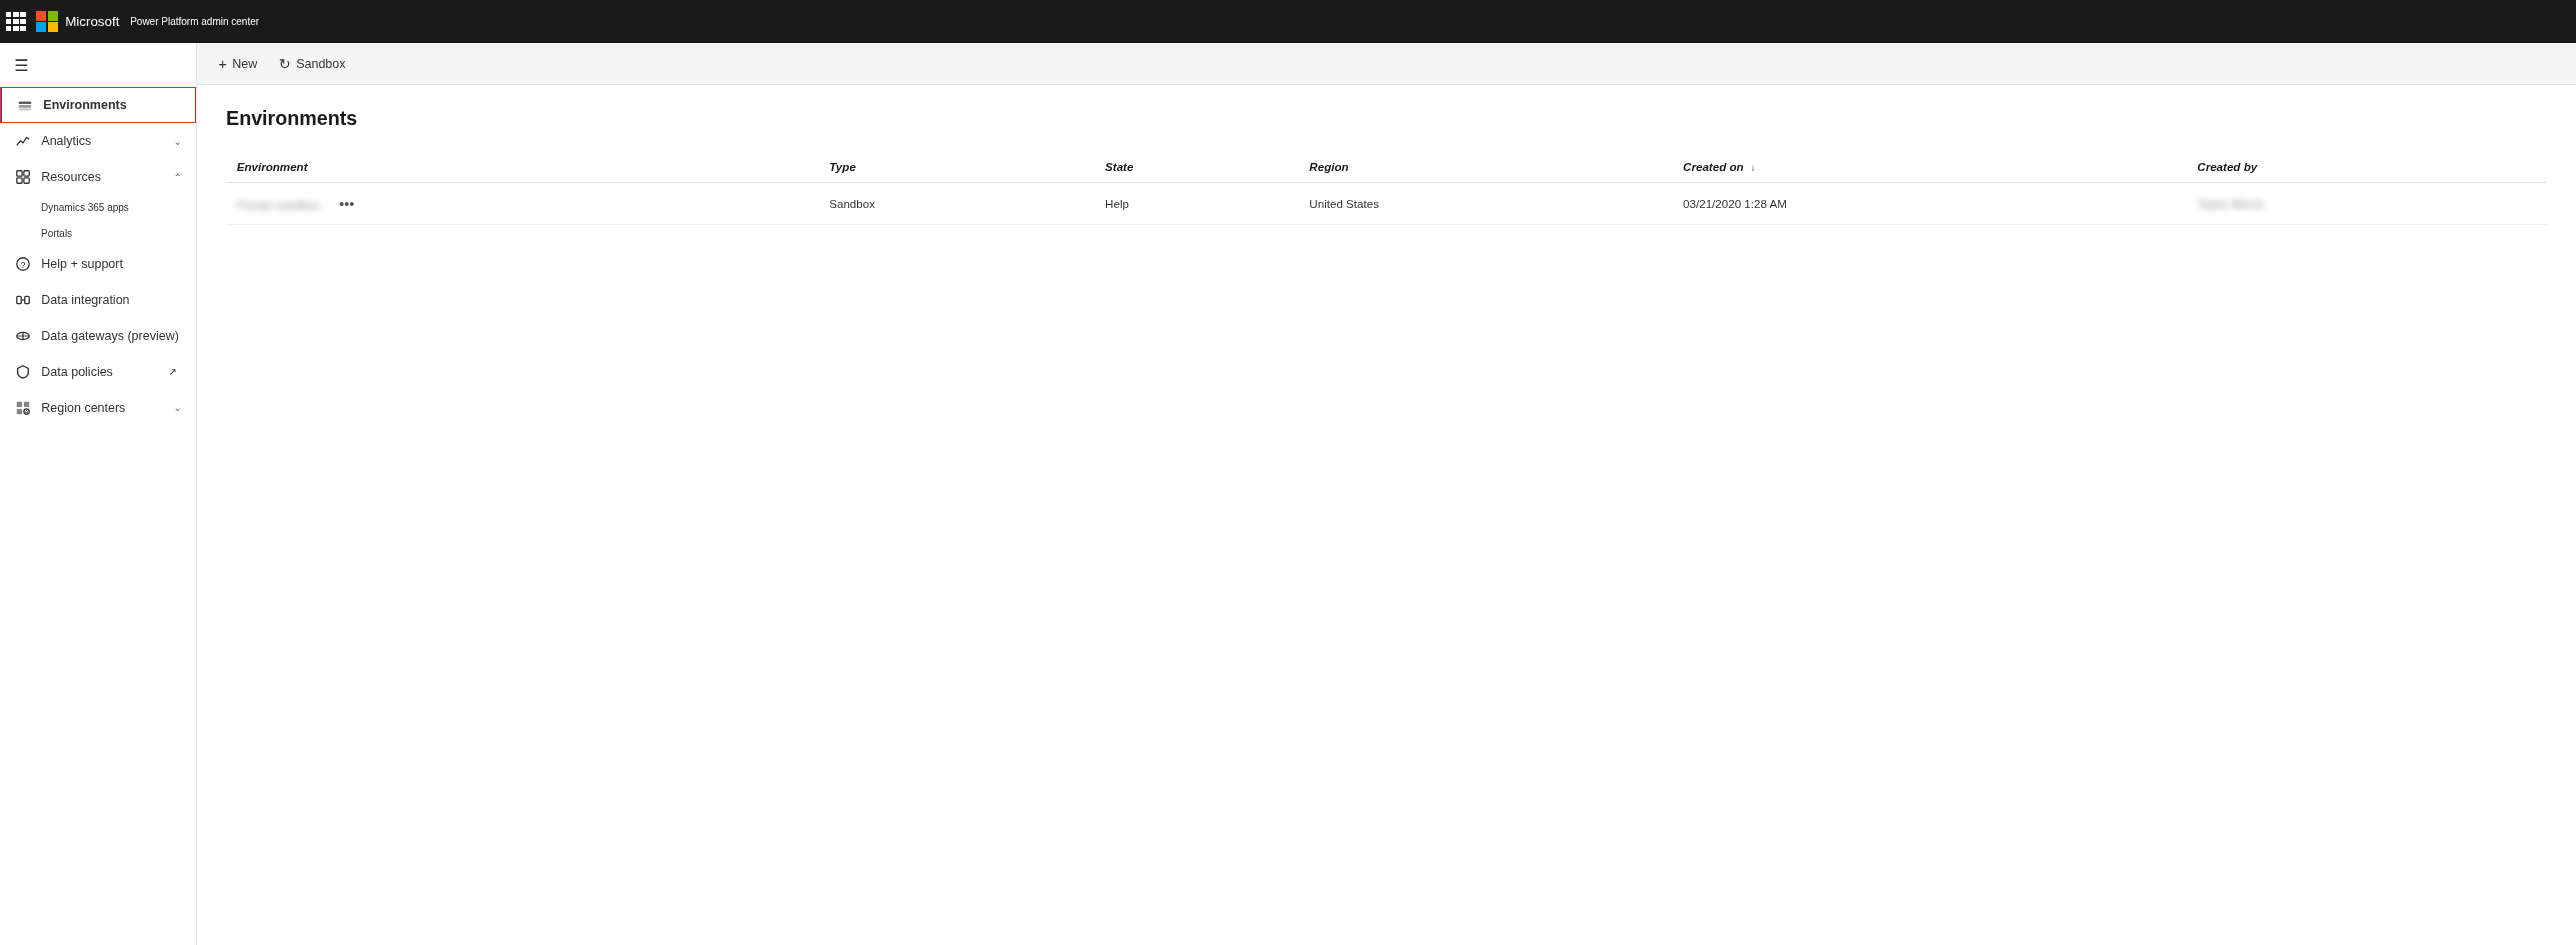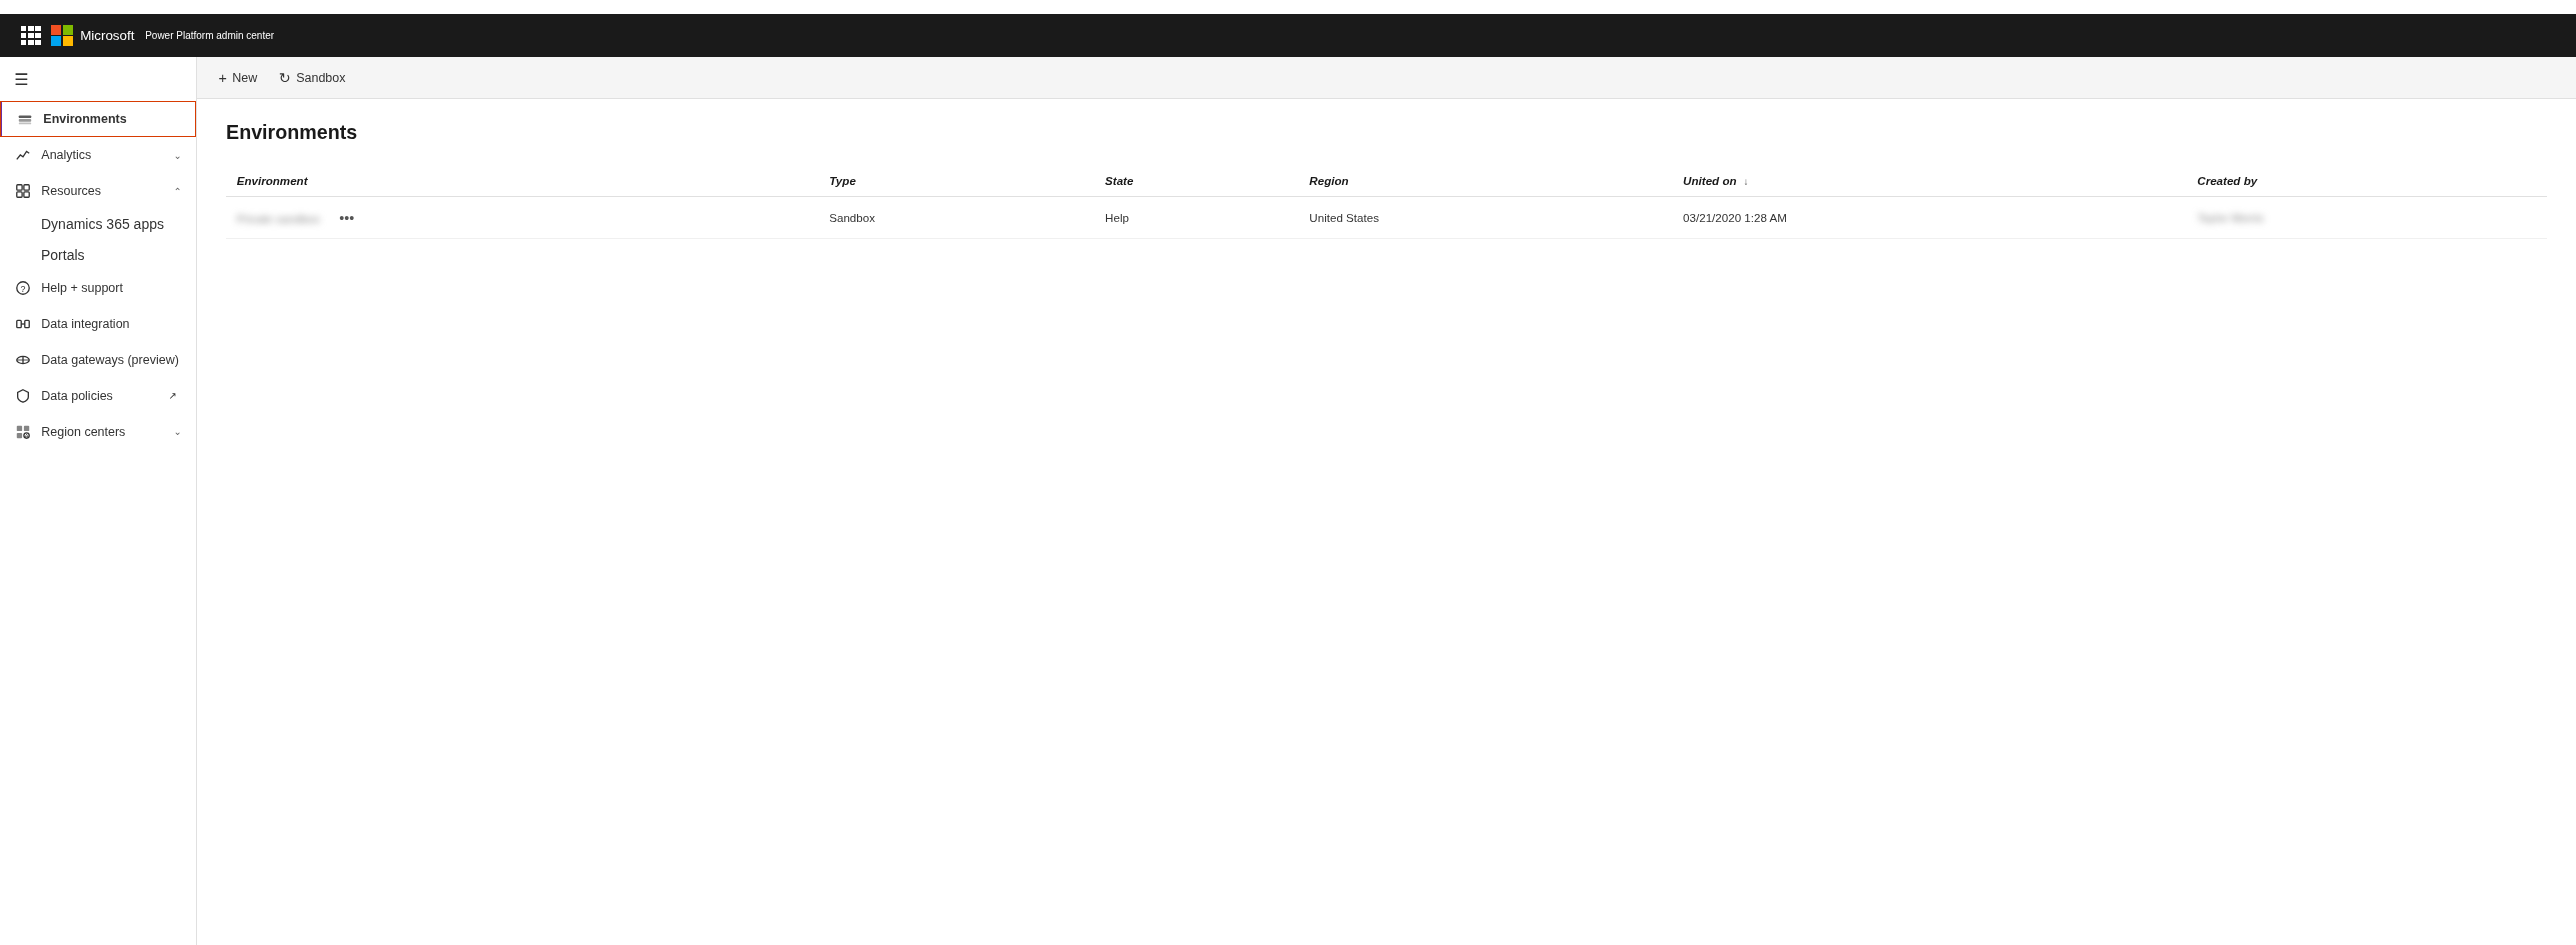--- a/index.html
+++ b/index.html
@@ -5,24 +5,23 @@
     * { margin: 0; padding: 0; box-sizing: border-box; }
     body { font-family: 'Segoe UI', sans-serif; font-size: 12.5px; color: #333; display: flex; flex-direction: column; height: 100vh; overflow: hidden; }
 
     
     .topbar {
       background: #1a1a1a;
       color: #fff;
       height: 43px;
       display: flex;
       align-items: center;
-      padding: 0 21px;
+      padding: 0 6px;
       gap: 10.7px;
       flex-shrink: 0;
-      margin-top: 14px;
     }
     .topbar-waffle {
       display: grid;
       grid-template-columns: repeat(3,5.4px);
       grid-template-rows: repeat(3,5.4px);
       gap: 1.8px;
       cursor: pointer;
     }
     .topbar-waffle span {
       width: 5.4px; height: 5.4px;
@@ -98,21 +97,21 @@
       display: flex;
       align-items: center;
       justify-content: center;
     }
     .sidebar-label { flex: 1; }
     .sidebar-chevron { font-size: 9.8px; color: #666; }
 
     .sidebar-sub-item {
       padding: 7.2px 14.3px 7.2px 41px;
       cursor: pointer;
-      font-size: 14px;
+      font-size: 10px;
       color: #333;
     }
 
     
     .content {
       flex: 1;
       display: flex;
       flex-direction: column;
       overflow: hidden;
       background: #faf9f8;
@@ -340,21 +339,21 @@
       <h1 class="page-title">Environments</h1>
 
       <table class="env-table">
         <thead>
           <tr>
             <th>Environment</th>
             <th>Type</th>
             <th>State</th>
             <th>Region</th>
             <th>
-              <span>United on</span>
+              <span>Created on</span>
               <span class="sort-icon">↓</span>
             </th>
             <th>Created by</th>
           </tr>
         </thead>
         <tbody>
           <tr class="table-row">
             <td>
               <span class="blurred-text">Private sandbox</span>
               <button class="row-menu-btn" style="margin-left:10.7px;">•••</button>

